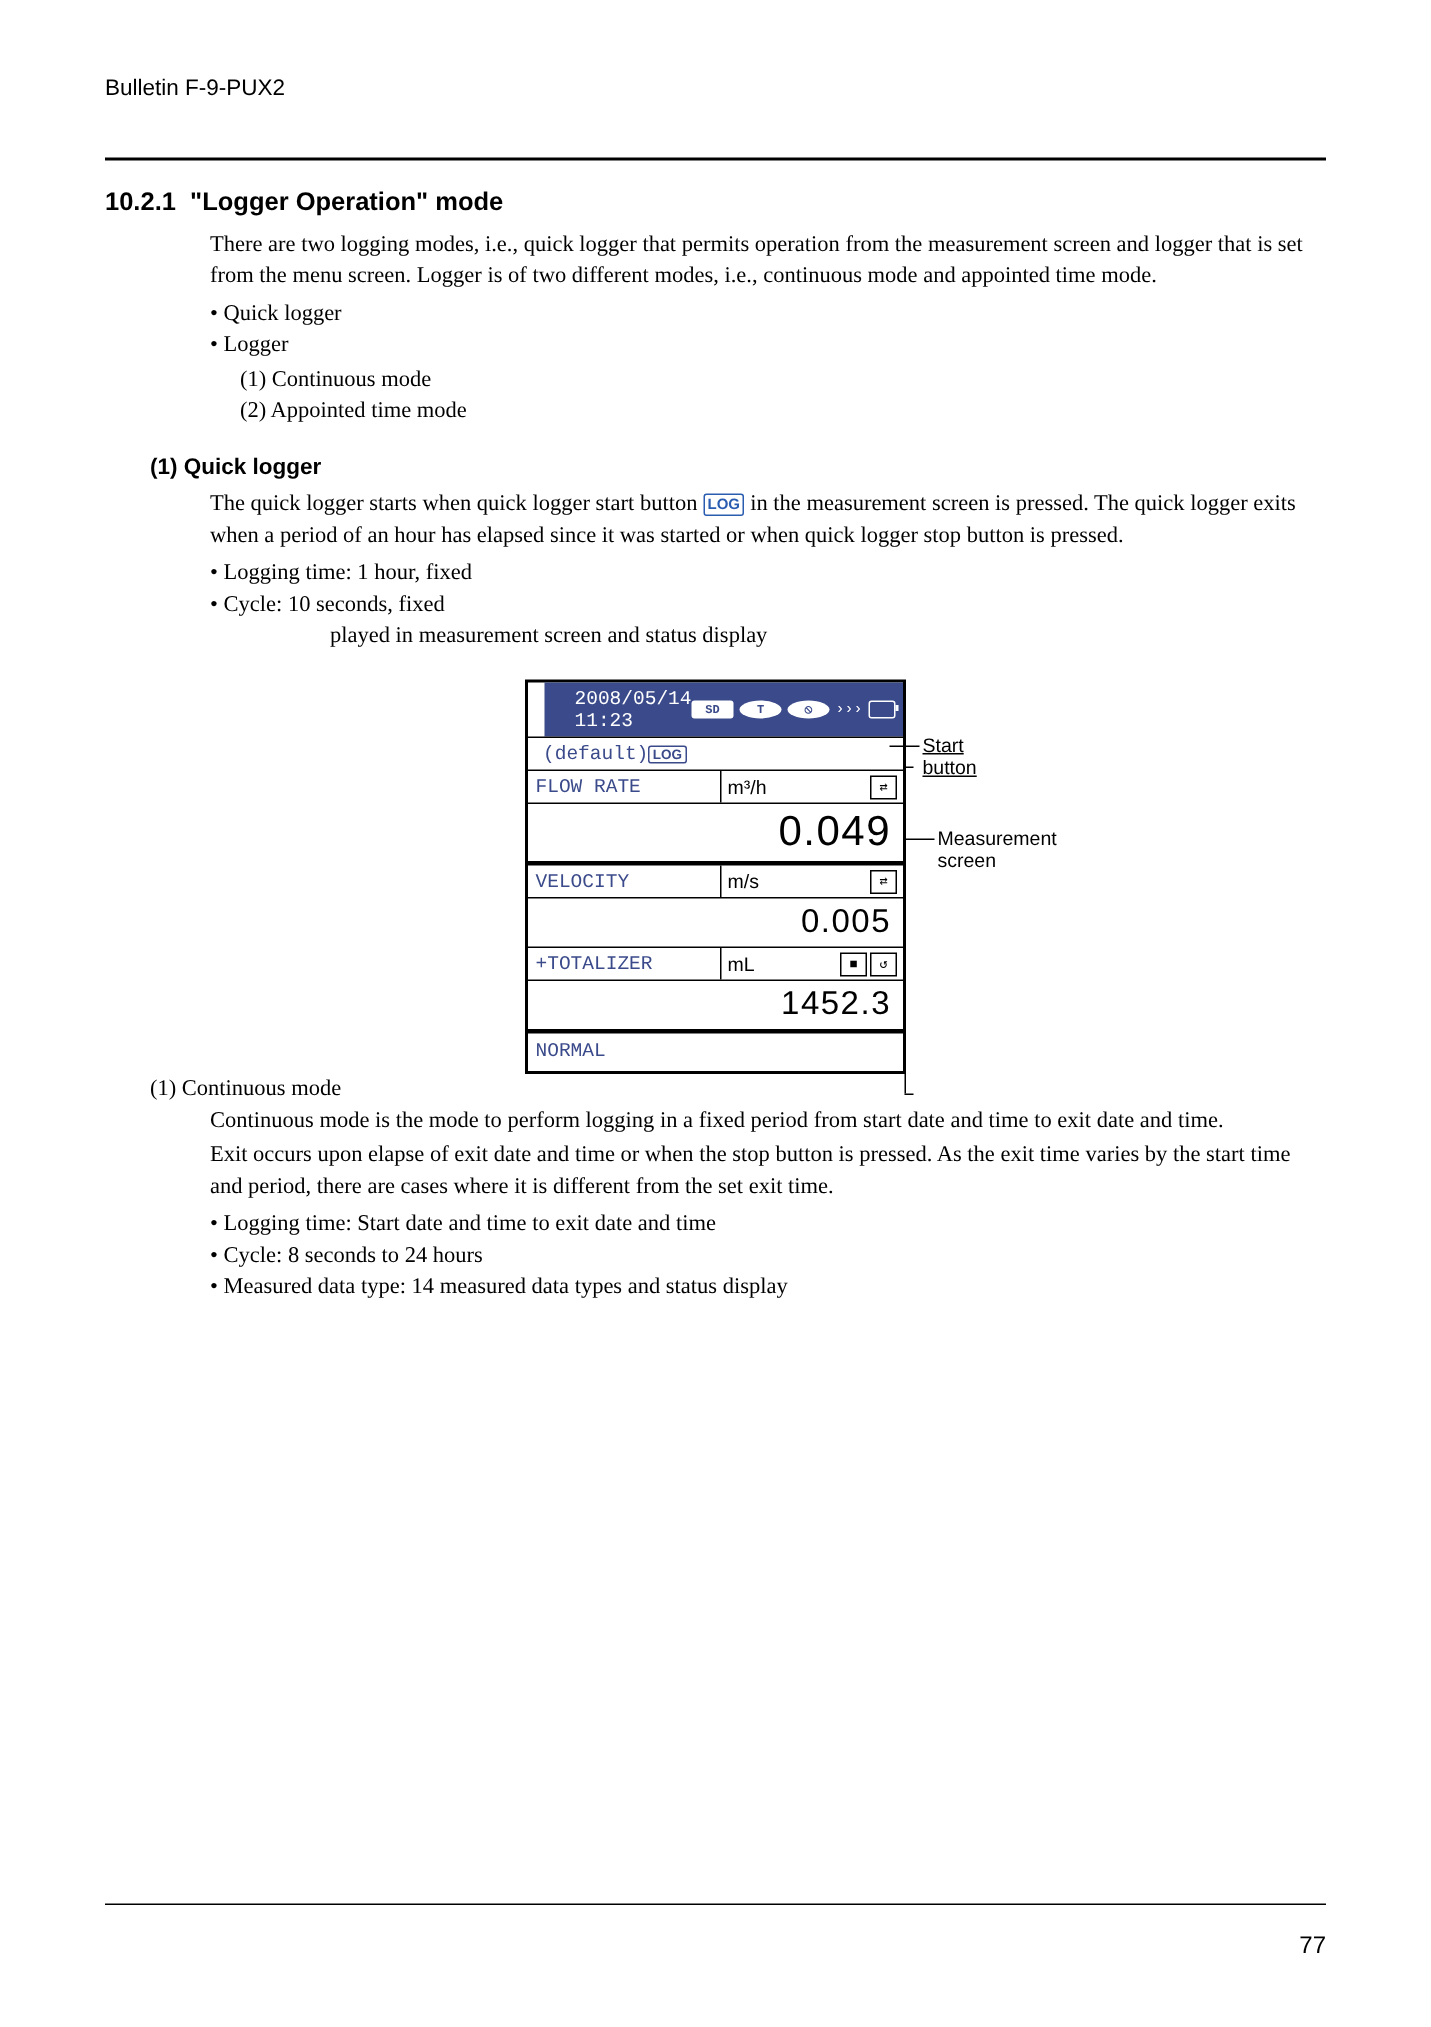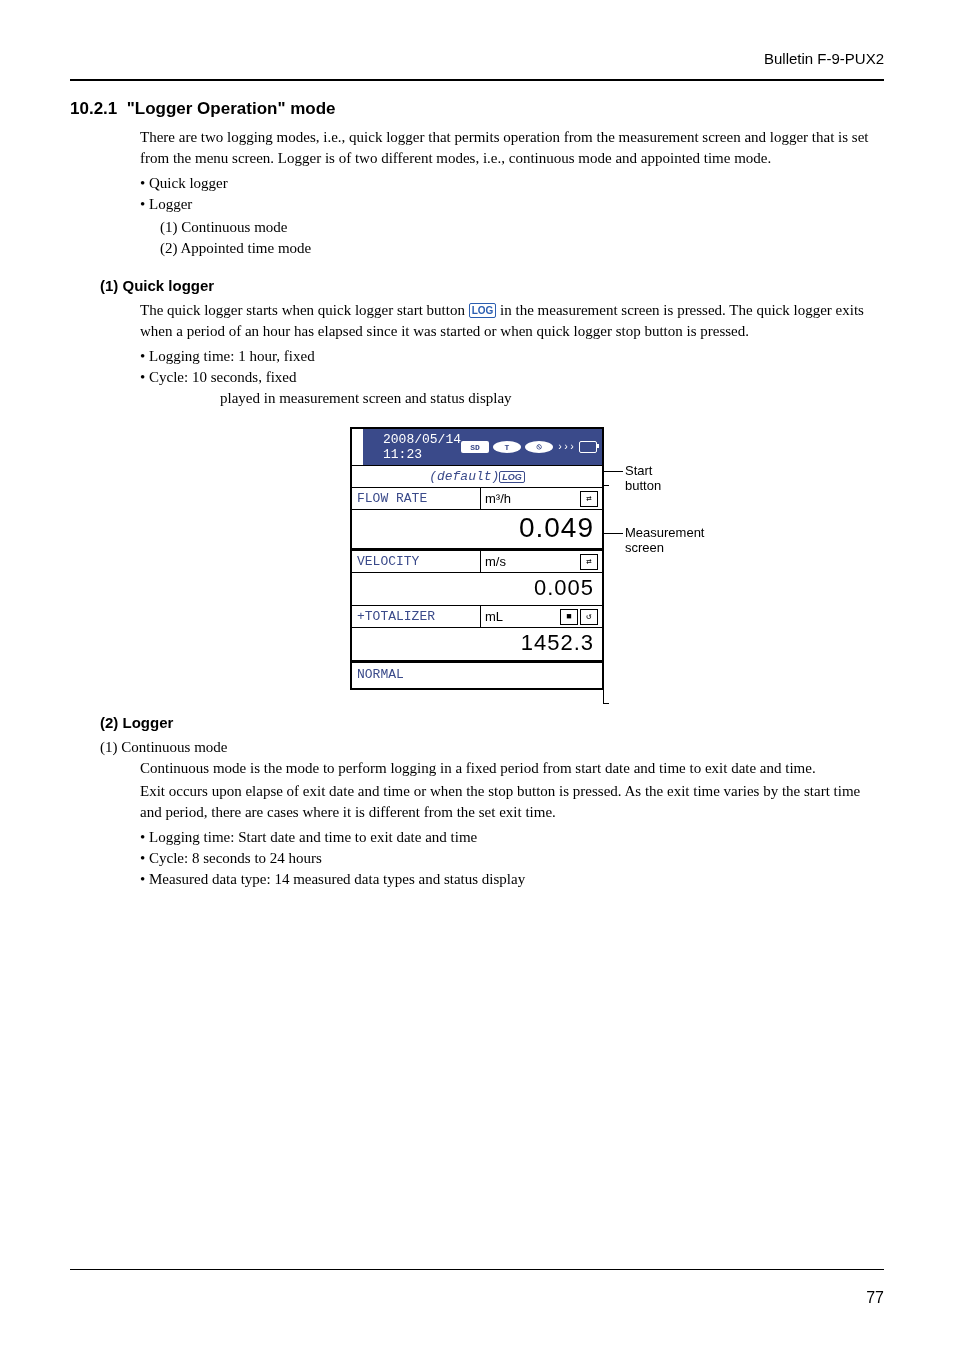--- a/index.html
+++ b/index.html
@@ -11,24 +11,23 @@
     background: #fff;
   }
   .page {
     width: 954px;
     height: 1351px;
     box-sizing: border-box;
     padding: 50px 70px 40px 70px;
     position: relative;
   }
   .header-right {
-    text-align: right;
     font-family: Arial, Helvetica, sans-serif;
     font-size: 15px;
-    margin-bottom: 12px;
+    margin-bottom: 38px;
   }
   .hr-top {
     border: none;
     border-top: 2px solid #000;
     margin: 0 0 18px 0;
   }
   .sec-title {
     font-family: Arial, Helvetica, sans-serif;
     font-weight: bold;
     font-size: 17px;
@@ -120,25 +119,24 @@
     align-items: center;
     justify-content: space-between;
   }
   .dev-cell-r .unit { font-family: Arial, sans-serif; font-size: 13px; }
   .sq-btn {
     width: 16px; height: 14px; border: 1.5px solid #000; display:inline-flex;
     align-items:center; justify-content:center; font-size: 9px;
     background:#fff;
   }
   .dev-default-row {
-    display:flex; justify-content: center; align-items:center;
-    padding: 3px 21px;
+    display:flex; justify-content: flex-start; align-items:center;
+    padding: 3px 10px;
     color:#3a4a8a;
     border-top: 1px solid #000;
-    font-style: italic;
   }
   .log-btn {
     border: 1.5px solid #3a4a8a;
     color: #3a4a8a;
     font-size: 9px;
     font-weight: bold;
     padding: 0 2px;
     border-radius: 2px;
     font-family: Arial, sans-serif;
     background:#fff;
@@ -268,35 +266,34 @@
               <span class="sq-btn">↺</span>
             </span>
           </div>
         </div>
         <div class="dev-value dev-value-sm">1452.3</div>
 
         <div class="dev-status">NORMAL</div>
       </div>
 
       
-      <div class="callout" style="left:275px; top:36px;">
+      <div class="callout" style="left:265px; top:36px;text-decoration:underline;">
         <div class="line" style="left:-22px; top:8px; width:20px;"></div>
         <span>Start button</span>
       </div>
       <div class="callout" style="left:275px; top:98px;">
         <div class="line" style="left:-22px; top:8px; width:20px;"></div>
         <div style="position:absolute; left:-22px; top:-40px; height:218px; border-left:1px solid #000;"></div>
         <div class="line" style="left:-22px; top:-40px; width:6px;"></div>
         <div class="line" style="left:-22px; top:178px; width:6px;"></div>
         <span>Measurement screen</span>
       </div>
     </div>
   </div>
 
-  <div class="sub-head" style="margin-top:24px;">(2)  Logger</div>
   <div class="body-block" style="margin-left:30px;">
     <div style="margin-left:0;">(1)   Continuous mode</div>
   </div>
   <div class="body-block">
     <p>Continuous mode is the mode to perform logging in a fixed period from start date and time to exit date and time.</p>
     <p>Exit occurs upon elapse of exit date and time or when the stop button is pressed.  As the exit time varies by the start time and period, there are cases where it is different from the set exit time.</p>
     <ul class="bullet-list">
       <li>Logging time: Start date and time to exit date and time</li>
       <li>Cycle: 8 seconds to 24 hours</li>
       <li>Measured data type: 14 measured data types and status display</li>

